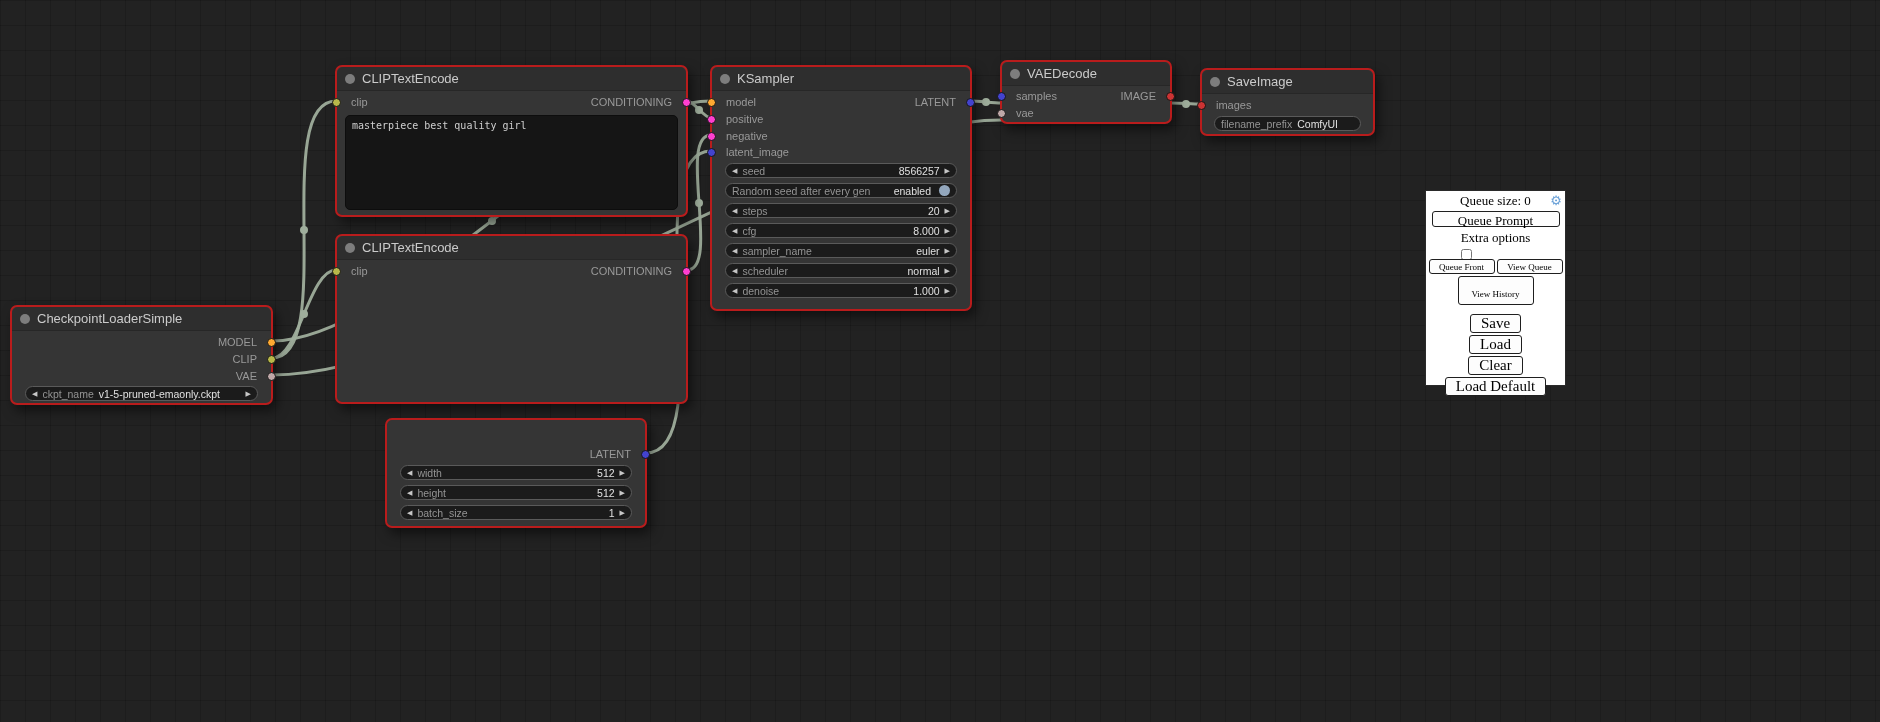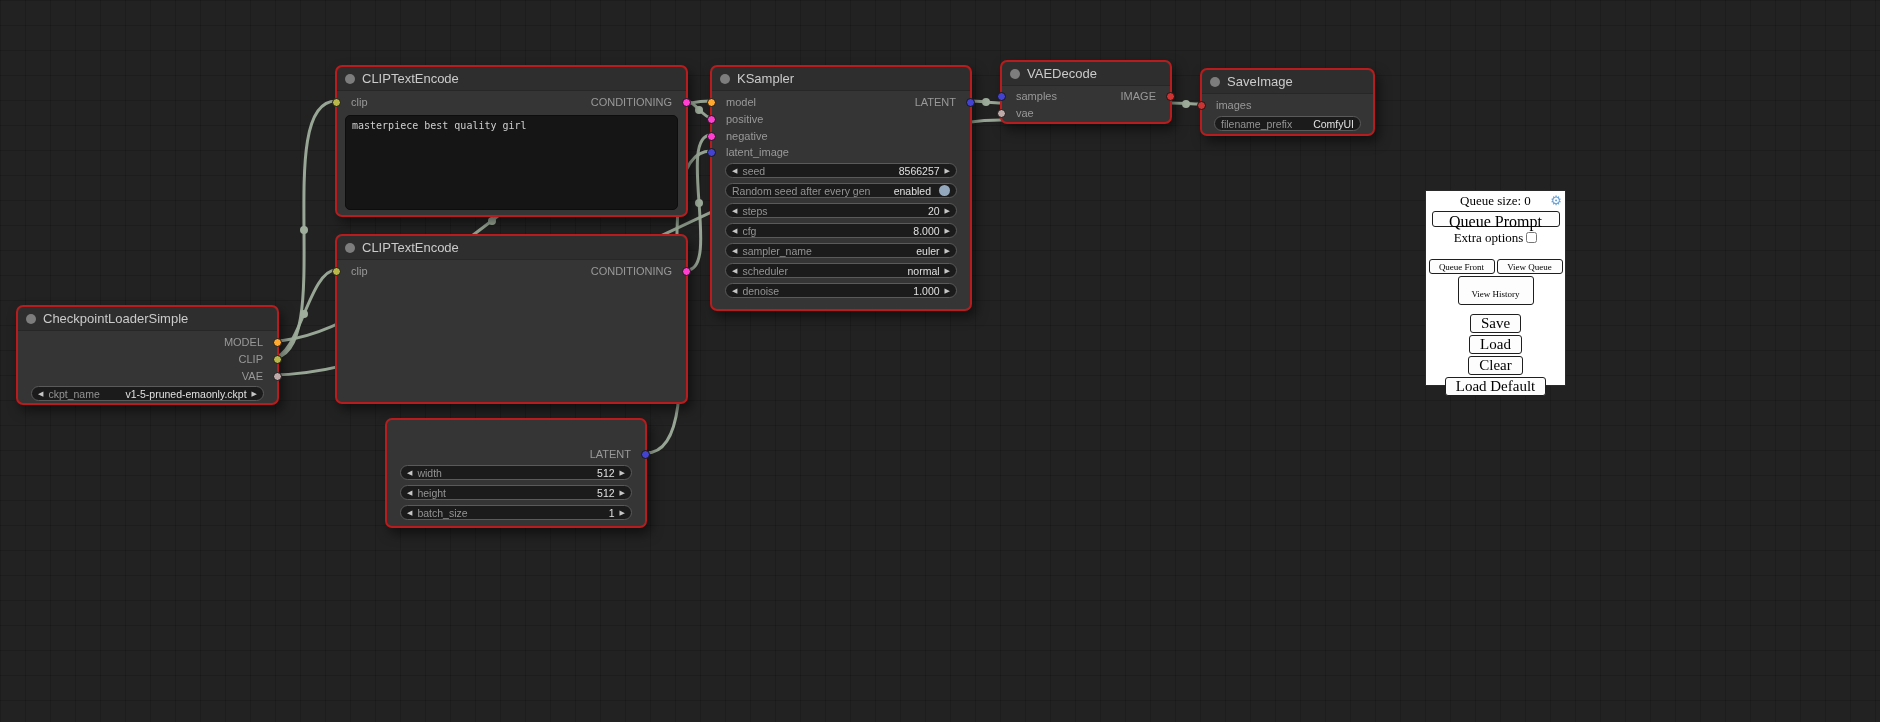--- a/index.html
+++ b/index.html
@@ -38,21 +38,21 @@
 
   .widget {
     position:absolute; left:13px; right:13px; height:15px;
     background:#1b1b1b; border:1px solid #5a5a5a; border-radius:8px;
     display:flex; align-items:center; font-size:10.5px; color:#949494;
     padding:0 6px; gap:5px; white-space:nowrap; overflow:hidden;
   }
   .arr { font-size:7px; color:#c6c6c6; line-height:15px; }
   .wlabel { color:#949494; }
   .wvalue { margin-left:auto; color:#e0e0e0; }
-  .wvalue.center { flex:1; text-align:right; margin-left:0; }
+  .wvalue.center { flex:1; text-align:left; margin-left:0; }
   .knob { width:11px; height:11px; border-radius:50%; margin-left:3px; flex:0 0 auto; }
 
   textarea.prompt {
     position:absolute; left:8px; right:8px; background:#151515;
     border:1px solid #0d0d0d; border-radius:5px; color:#cfcfcf;
     font-family:"DejaVu Sans Mono", monospace; font-size:10px;
     padding:4px 6px; resize:none; width:calc(100% - 16px); outline:none;
   }
 
   #menu {
@@ -60,22 +60,22 @@
     background:#ffffff; border:1px solid #2a2a2a; color:#000;
     font-family:"Liberation Serif", serif;
     display:flex; flex-direction:column; align-items:center;
   }
   .qsize { font-size:13px; margin-top:2px; position:relative; width:100%; text-align:center; height:16px; }
   .gear { position:absolute; right:3px; top:1px; font-size:13px; line-height:13px; color:var(--c-gear); cursor:pointer; }
   #menu button {
     font-family:"Liberation Serif", serif; background:#fdfdfd;
     border:1px solid #1f1f1f; border-radius:3px; color:#000; cursor:pointer;
   }
-  .btn-queue { width:128px; height:16px; font-size:16px; margin-top:2px; }
-  .extra { font-size:13px; margin-top:3px; display:flex; align-items:center; gap:3px; height:15px; }
+  .btn-queue { width:128px; height:16px; font-size:13px; margin-top:2px; }
+  .extra { font-size:13px; margin-top:3px; display:flex; gap:3px; height:15px;flex-direction:column; }
   .extra input { width:11px; height:11px; margin:0; }
   .row2 { display:flex; gap:2px; margin-top:14px; }
   .btn-small { font-size:9px; height:15px; padding:0 4px; width:66px; }
   .btn-vh { font-size:9px; height:29px; width:76px; margin-top:2px; padding:12px; }
   .btn-med { font-size:15px; height:21px; margin-top:2px; padding:0 10px; }
   .btn-save { margin-top:9px; }
 </style>
 </head>
 <body>
 
@@ -93,21 +93,21 @@
   <circle class="link-dot" cx="304" cy="230" r="4"></circle>
   <circle class="link-dot" cx="304" cy="314" r="4"></circle>
   <circle class="link-dot" cx="637" cy="248" r="4"></circle>
   <circle class="link-dot" cx="699" cy="110" r="4"></circle>
   <circle class="link-dot" cx="699" cy="203" r="4"></circle>
   <circle class="link-dot" cx="679" cy="302" r="4"></circle>
   <circle class="link-dot" cx="986" cy="102" r="4"></circle>
   <circle class="link-dot" cx="1186" cy="104" r="4"></circle>
 </svg>
 
-<div class="node" style="left:16px;top:305px;width:263px;height:100px">
+<div class="node" style="left:10px;top:305px;width:263px;height:100px">
   <div class="node-title">
     <span class="tdot" style="background: rgb(125, 125, 125);"></span>
     <span>CheckpointLoaderSimple</span>
   </div>
   <div class="prow" style="top:28px">
     <span class="pout">MODEL</span>
     <span class="pdot r" style="background: rgb(255, 169, 49);"></span>
   </div>
   <div class="prow" style="top:45px">
     <span class="pout">CLIP</span>

